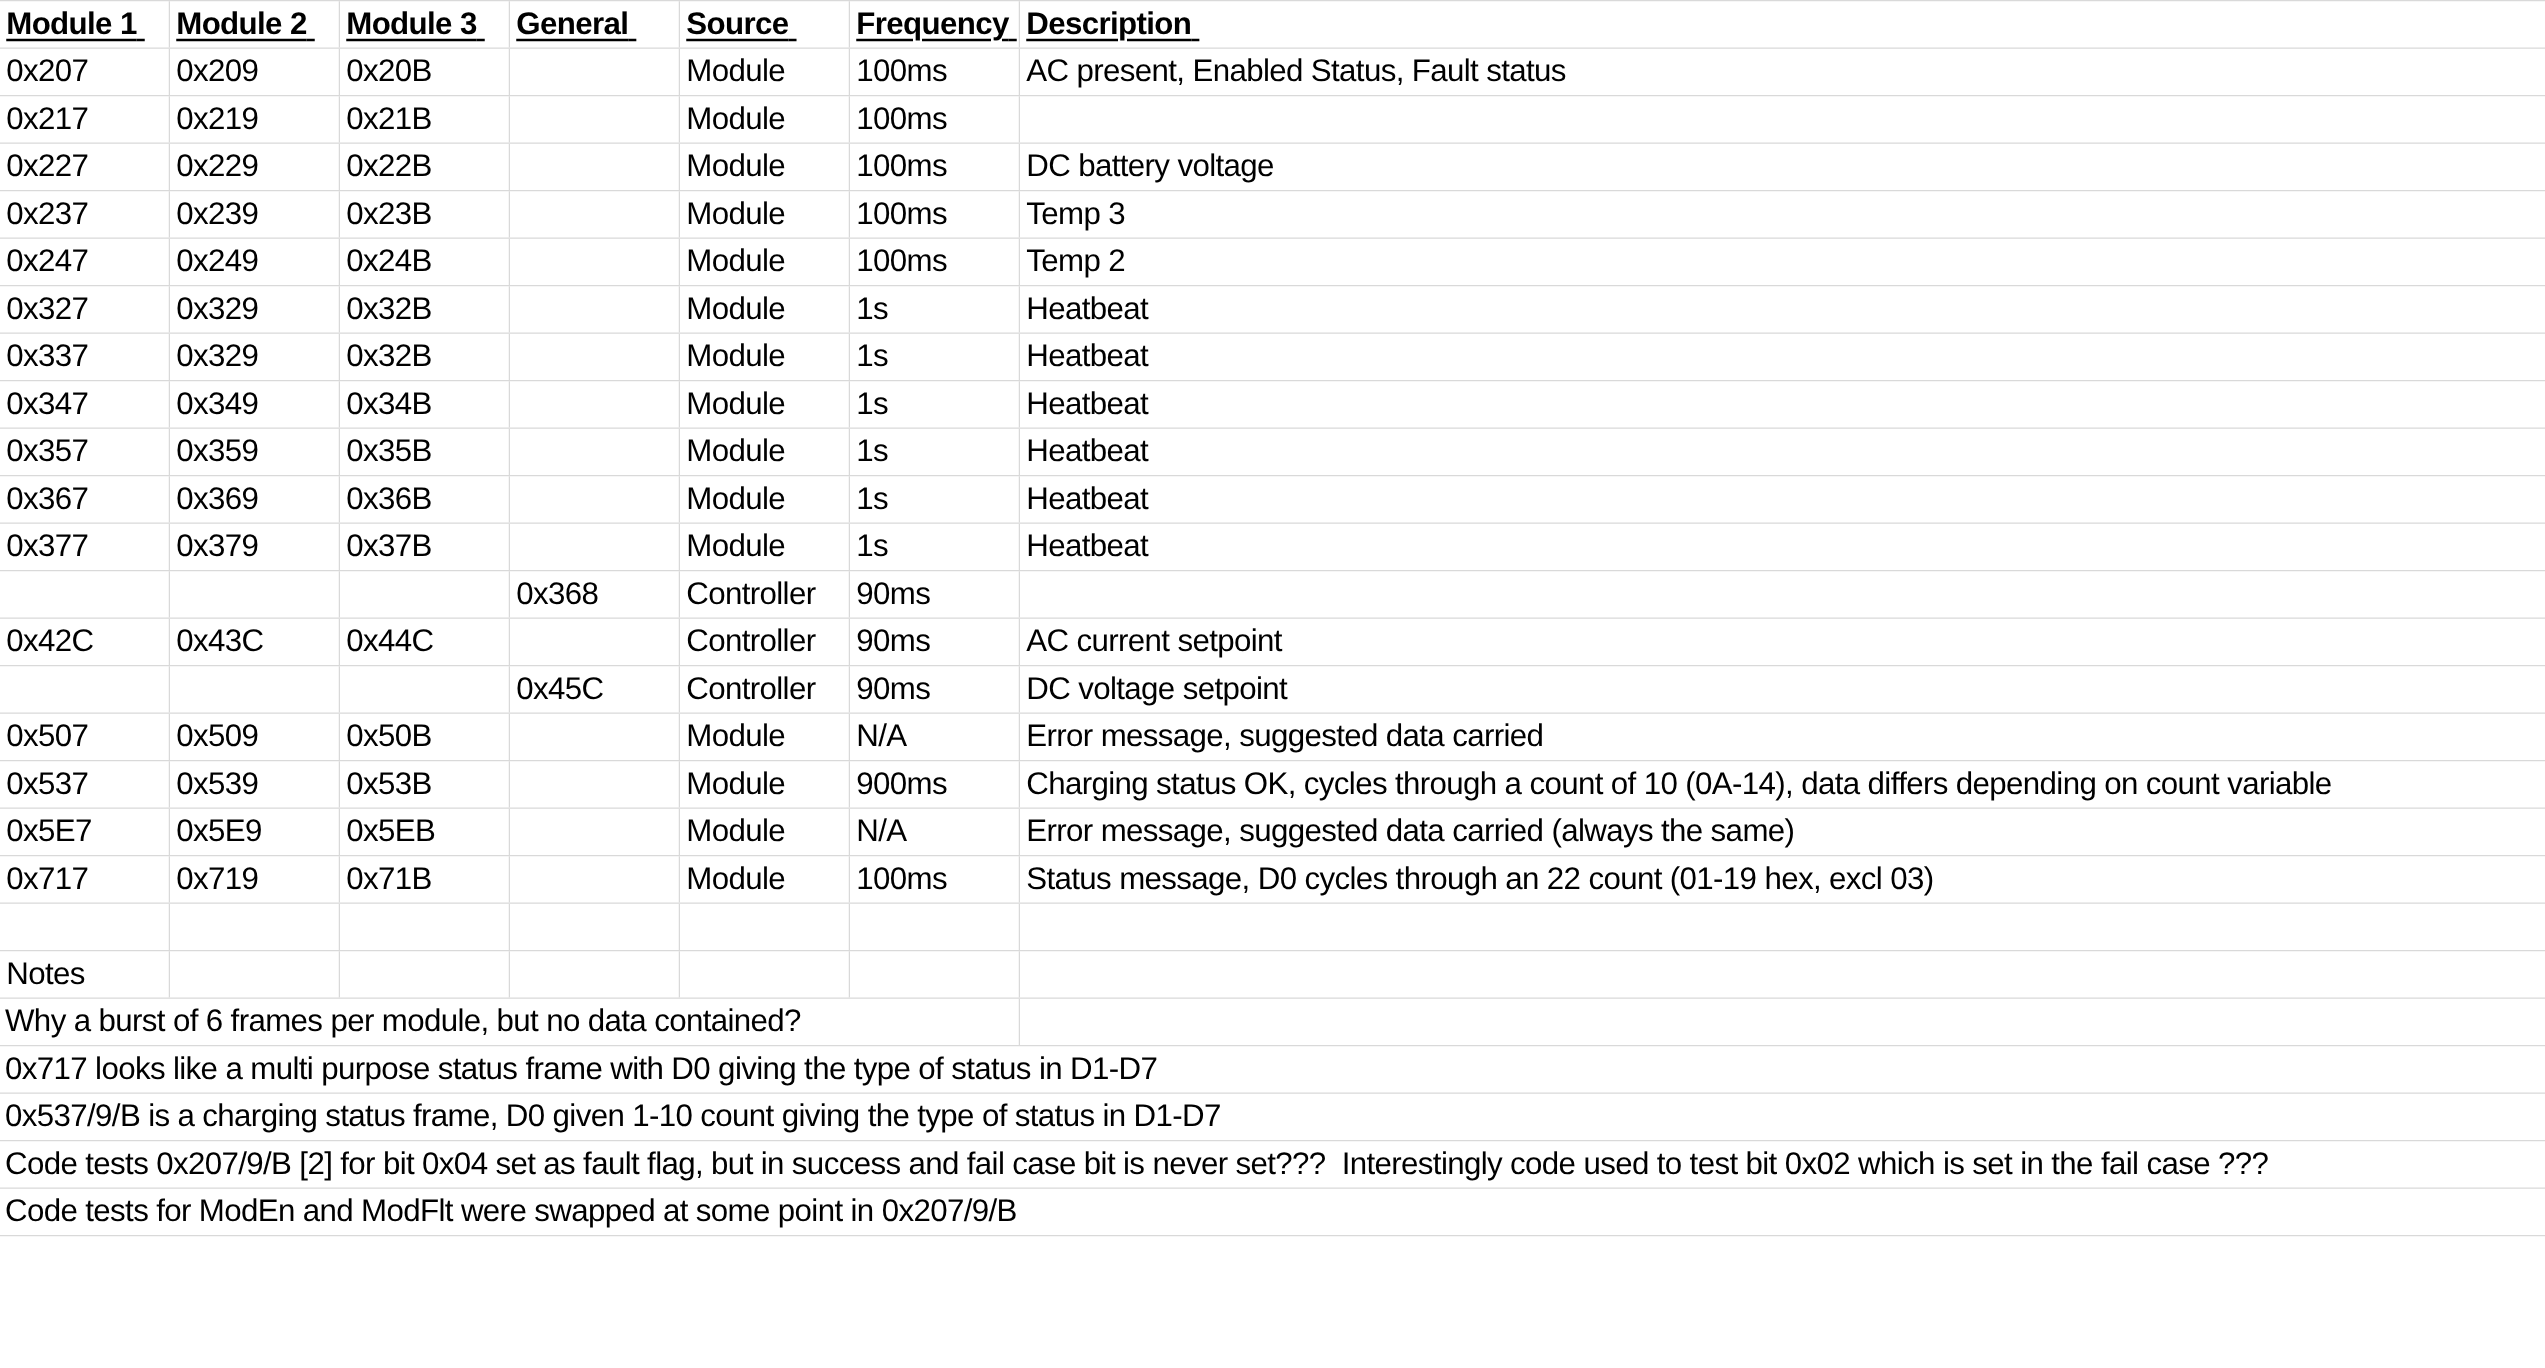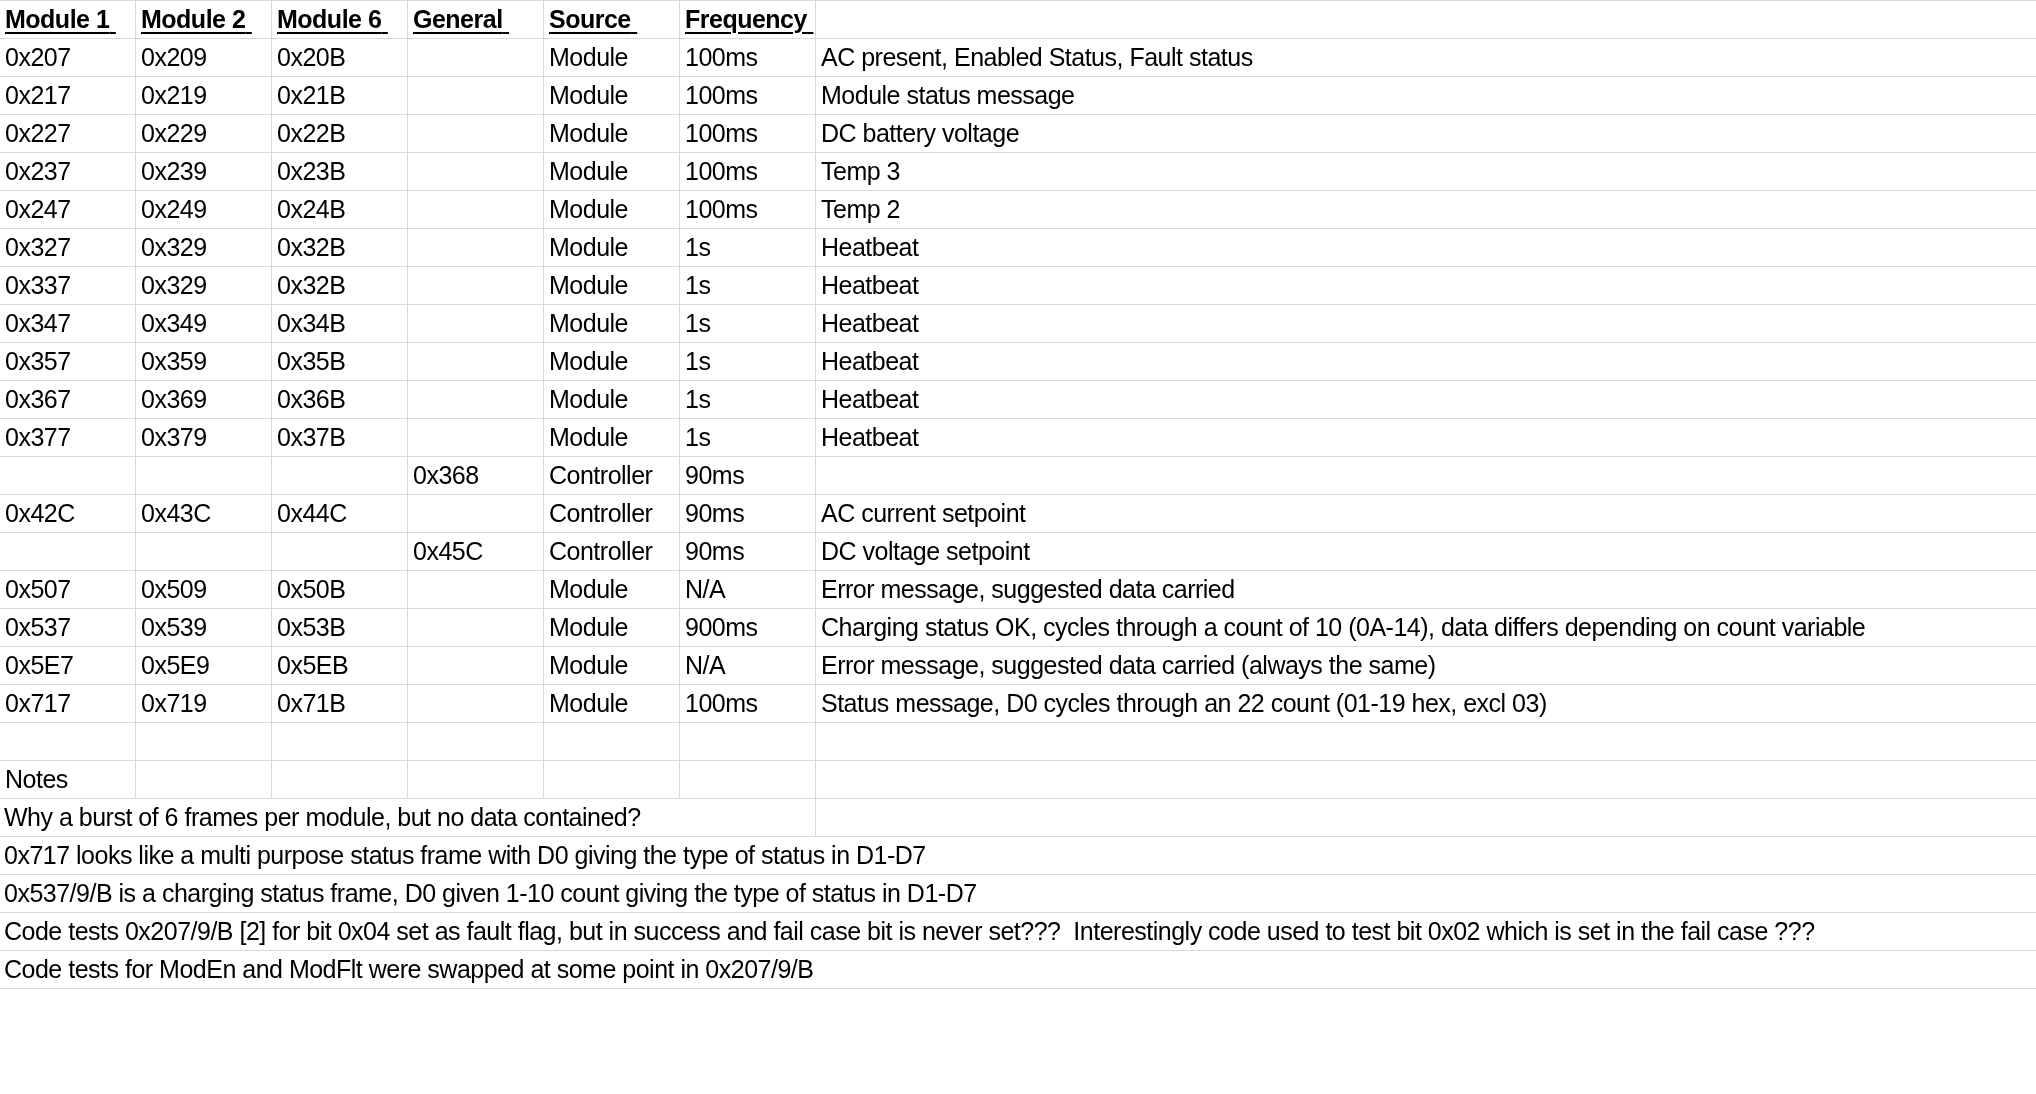--- a/index.html
+++ b/index.html
@@ -29,43 +29,43 @@
   .note-cell { padding-left:4px; line-height:36px; white-space:pre; overflow:visible; border-right:none; }
   .note-cell.with-divider { border-right:1px solid var(--grid); }
 </style>
 </head>
 <body>
 
 <div class="sheet">
   <div class="row" id="header-row">
       <div class="cell header-cell"><span class="hdr-label">Module 1</span></div>
       <div class="cell header-cell"><span class="hdr-label">Module 2</span></div>
-      <div class="cell header-cell"><span class="hdr-label">Module 6</span></div>
+      <div class="cell header-cell"><span class="hdr-label">Module 3</span></div>
       <div class="cell header-cell"><span class="hdr-label">General</span></div>
       <div class="cell header-cell"><span class="hdr-label">Source</span></div>
       <div class="cell header-cell"><span class="hdr-label">Frequency</span></div>
+      <div class="cell header-cell last"><span class="hdr-label">Description</span></div>
     </div>
   <div id="data-rows">
       <div class="row">
         <div class="cell">0x207</div>
         <div class="cell">0x209</div>
         <div class="cell">0x20B</div>
         <div class="cell"></div>
         <div class="cell">Module</div>
         <div class="cell">100ms</div>
         <div class="cell last">AC present, Enabled Status, Fault status</div>
       </div>
       <div class="row">
         <div class="cell">0x217</div>
         <div class="cell">0x219</div>
         <div class="cell">0x21B</div>
         <div class="cell"></div>
         <div class="cell">Module</div>
         <div class="cell">100ms</div>
-        <div class="cell last">Module status message</div>
       </div>
       <div class="row">
         <div class="cell">0x227</div>
         <div class="cell">0x229</div>
         <div class="cell">0x22B</div>
         <div class="cell"></div>
         <div class="cell">Module</div>
         <div class="cell">100ms</div>
         <div class="cell last">DC battery voltage</div>
       </div>

